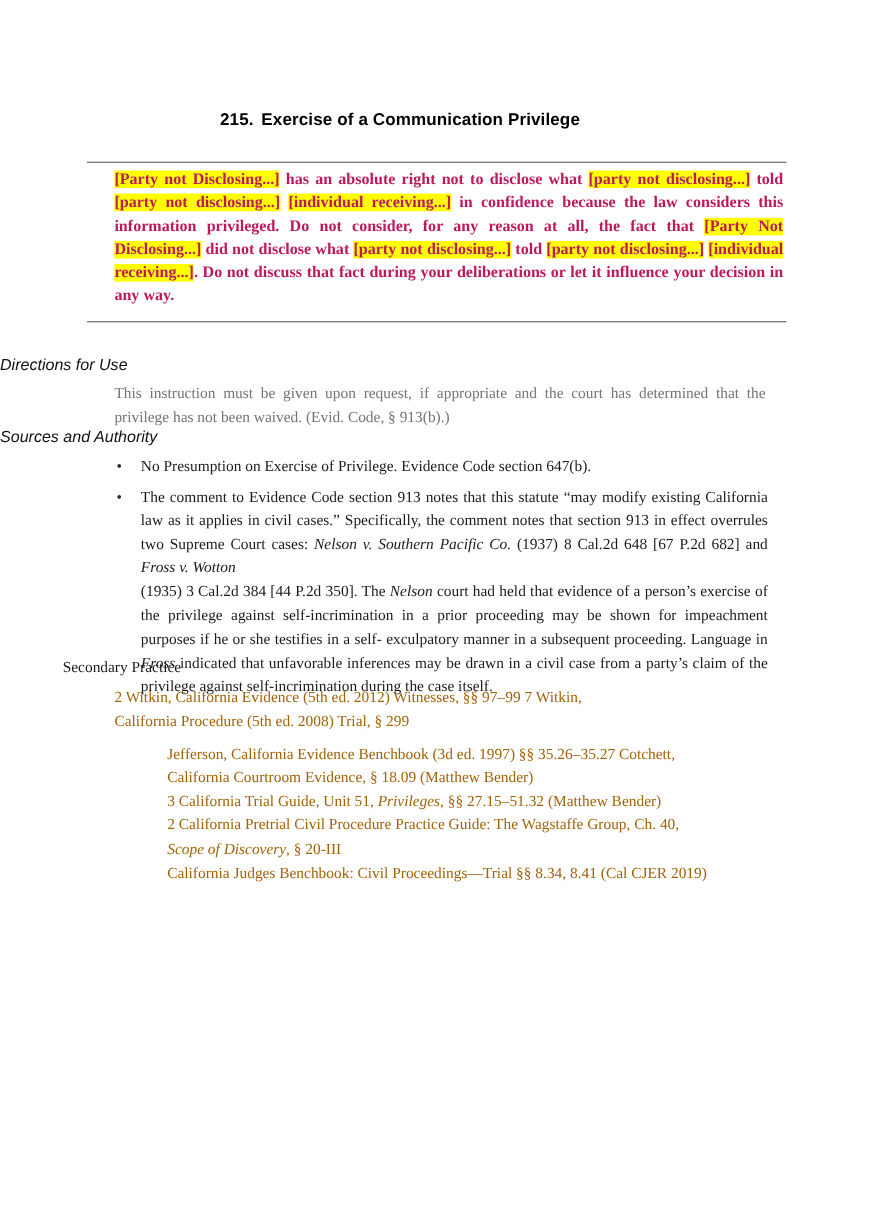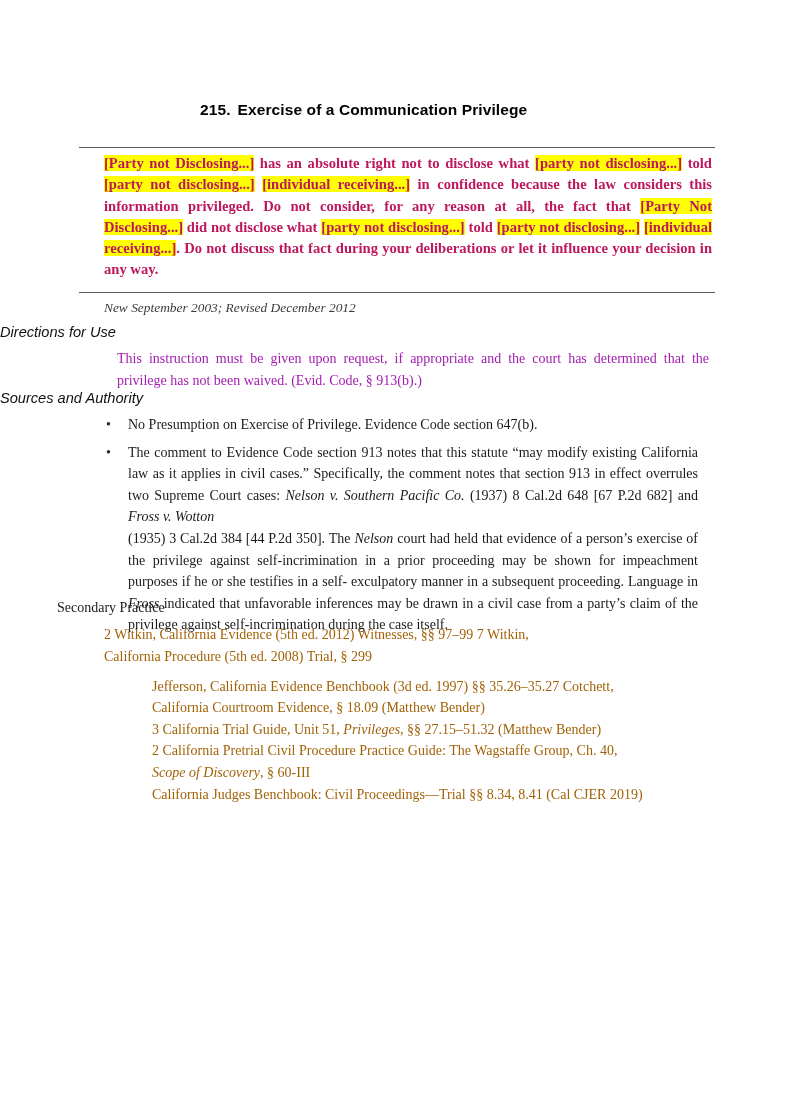--- a/index.html
+++ b/index.html
@@ -95,22 +95,21 @@
 
   
   .para-directions {
     position: absolute;
     left: 104px;
     top: 348px;
     width: 592px;
     font-size: 14px;
     line-height: 21.5px;
     text-align: justify;
-    color: #a21caf;
-    margin-left: 13px;
+    color: #737373;
   }
 
   
   .bullets {
     position: absolute;
     left: 104px;
     top: 414px;
     width: 594px;
   }
   .bullet {
@@ -169,21 +168,20 @@
   </div>
 
   <div class="rule rule-top"></div>
 
   <div class="instruction">
     <span class="hl">[Party not Disclosing...]</span><span> has an absolute right not to disclose what </span><span class="hl">[party not disclosing...]</span><span> told </span><span class="hl">[party not disclosing...]</span><span> </span><span class="hl">[individual receiving...]</span><span> in confidence because the law considers this information privileged. Do not consider, for any reason at all, the fact that </span><span class="hl">[Party Not Disclosing...]</span><span> did not disclose what </span><span class="hl">[party not disclosing...]</span><span> told </span><span class="hl">[party not disclosing...]</span><span> </span><span class="hl">[individual receiving...]</span><span>. Do not discuss that fact during your deliberations or let it influence your decision in any way.</span>
   </div>
 
   <div class="rule rule-bottom"></div>
 
-  <div class="dateline">New September 2003; Revised December 2012</div>
 
   <div class="section-head head-directions">Directions for Use</div>
 
   <div class="para-directions">This instruction must be given upon request, if appropriate and the court has determined that the privilege has not been waived. (Evid. Code, § 913(b).)</div>
 
   <div class="section-head head-sources">Sources and Authority</div>
 
   <div class="bullets">
 
     <div class="bullet">
@@ -209,21 +207,21 @@
       <span class="src-line">Jefferson, California Evidence Benchbook (3d ed. 1997) §§ 35.26–35.27 Cotchett,</span>
       <span class="src-line">California Courtroom Evidence, § 18.09 (Matthew Bender)</span>
     </div>
 
     <div class="src-entry tight">
       <span class="src-line"><span>3 California Trial Guide, Unit 51, </span><i>Privileges</i><span>, §§ 27.15–51.32 (Matthew Bender)</span></span>
     </div>
 
     <div class="src-entry tight">
       <span class="src-line">2 California Pretrial Civil Procedure Practice Guide: The Wagstaffe Group, Ch. 40,</span>
-      <span class="src-line"><i>Scope of Discovery</i><span>, § 60-III</span></span>
+      <span class="src-line"><i>Scope of Discovery</i><span>, § 20-III</span></span>
     </div>
 
     <div class="src-entry tight">
       <span class="src-line">California Judges Benchbook: Civil Proceedings—Trial §§ 8.34, 8.41 (Cal CJER 2019)</span>
     </div>
 
   </div>
 
 </div>
 

